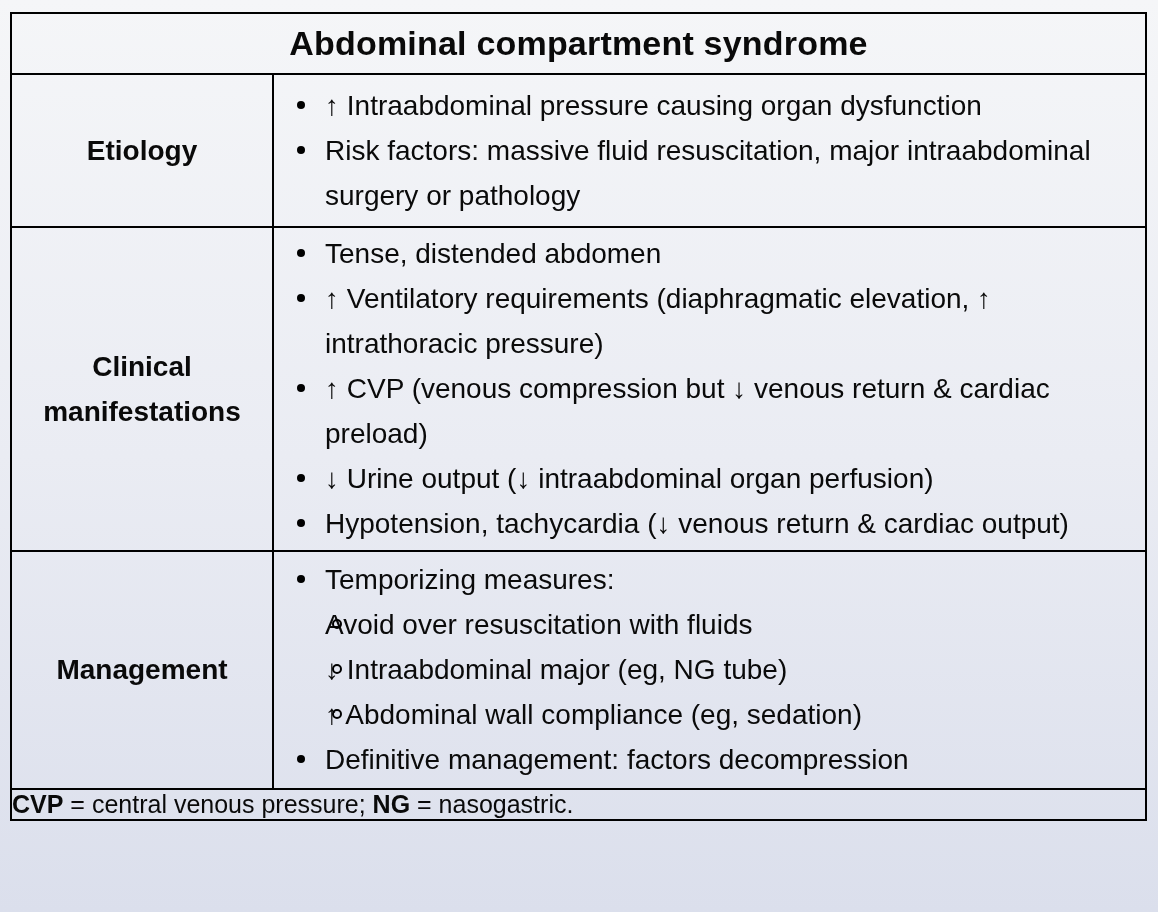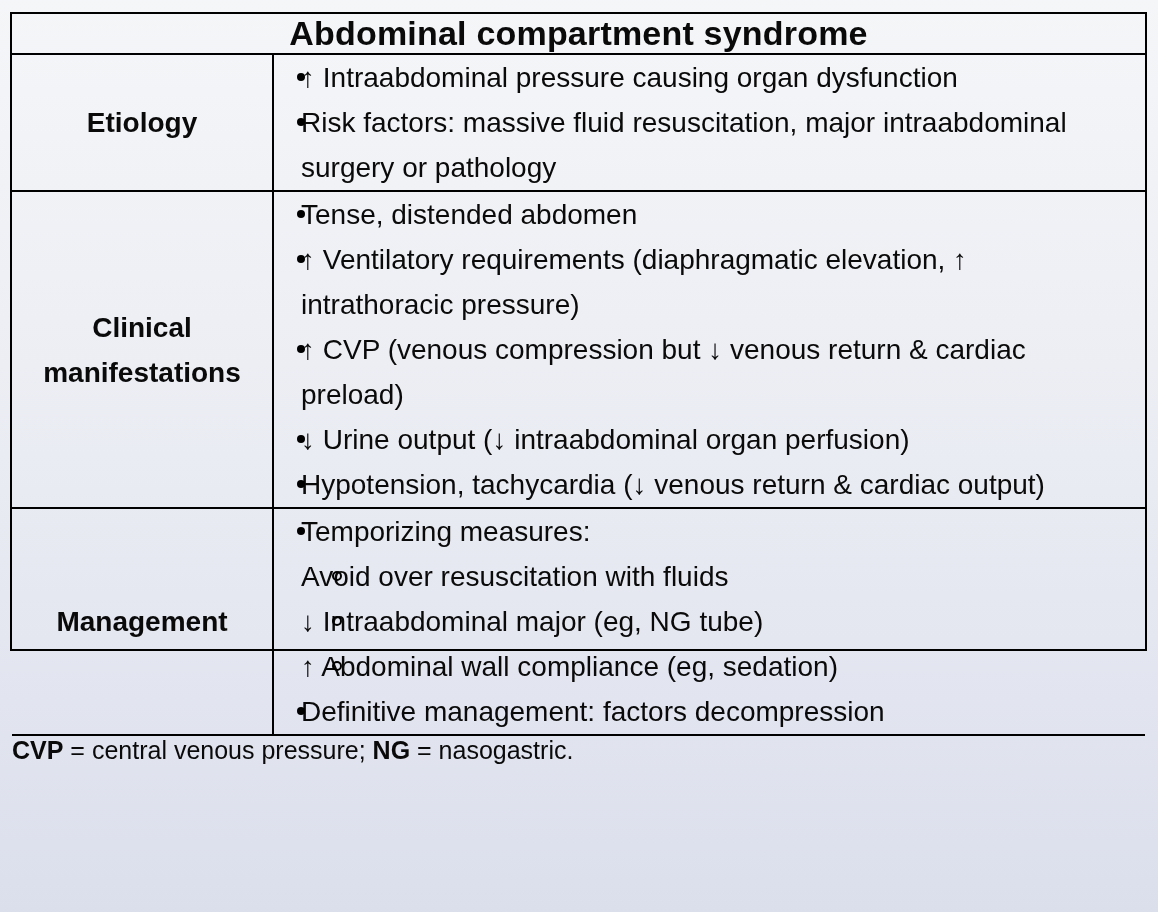--- a/index.html
+++ b/index.html
@@ -10,21 +10,21 @@
     background: linear-gradient(180deg, #f5f6f8 0%, #eaecf3 50%, #dbdfec 100%);
     font-family: "Liberation Sans", sans-serif;
     color: #0a0a0a;
     overflow: hidden;
   }
   .acs-table {
     position: absolute;
     left: 10px;
     top: 12px;
     width: 1137px;
-    height: 639px;
+    height: 809px;
     border: 2px solid #000;
     box-sizing: border-box;
     display: flex;
     flex-direction: column;
   }
   .t-row {
     box-sizing: border-box;
     border-bottom: 2px solid #000;
     display: flex;
   }
@@ -60,21 +60,21 @@
   }
   .content-cell {
     flex: 1;
     display: flex;
     flex-direction: column;
     justify-content: center;
     font-size: 28px;
     line-height: 45px;
     padding: 0 18px 0 0;
   }
-  .item { position: relative; padding-left: 27px; }
+  .item { position: relative; padding-left: 51px; }
   .item::before {
     content: "";
     position: absolute;
     left: 23px;
     top: 18px;
     width: 8px;
     height: 8px;
     border-radius: 50%;
     background: #000;
   }

